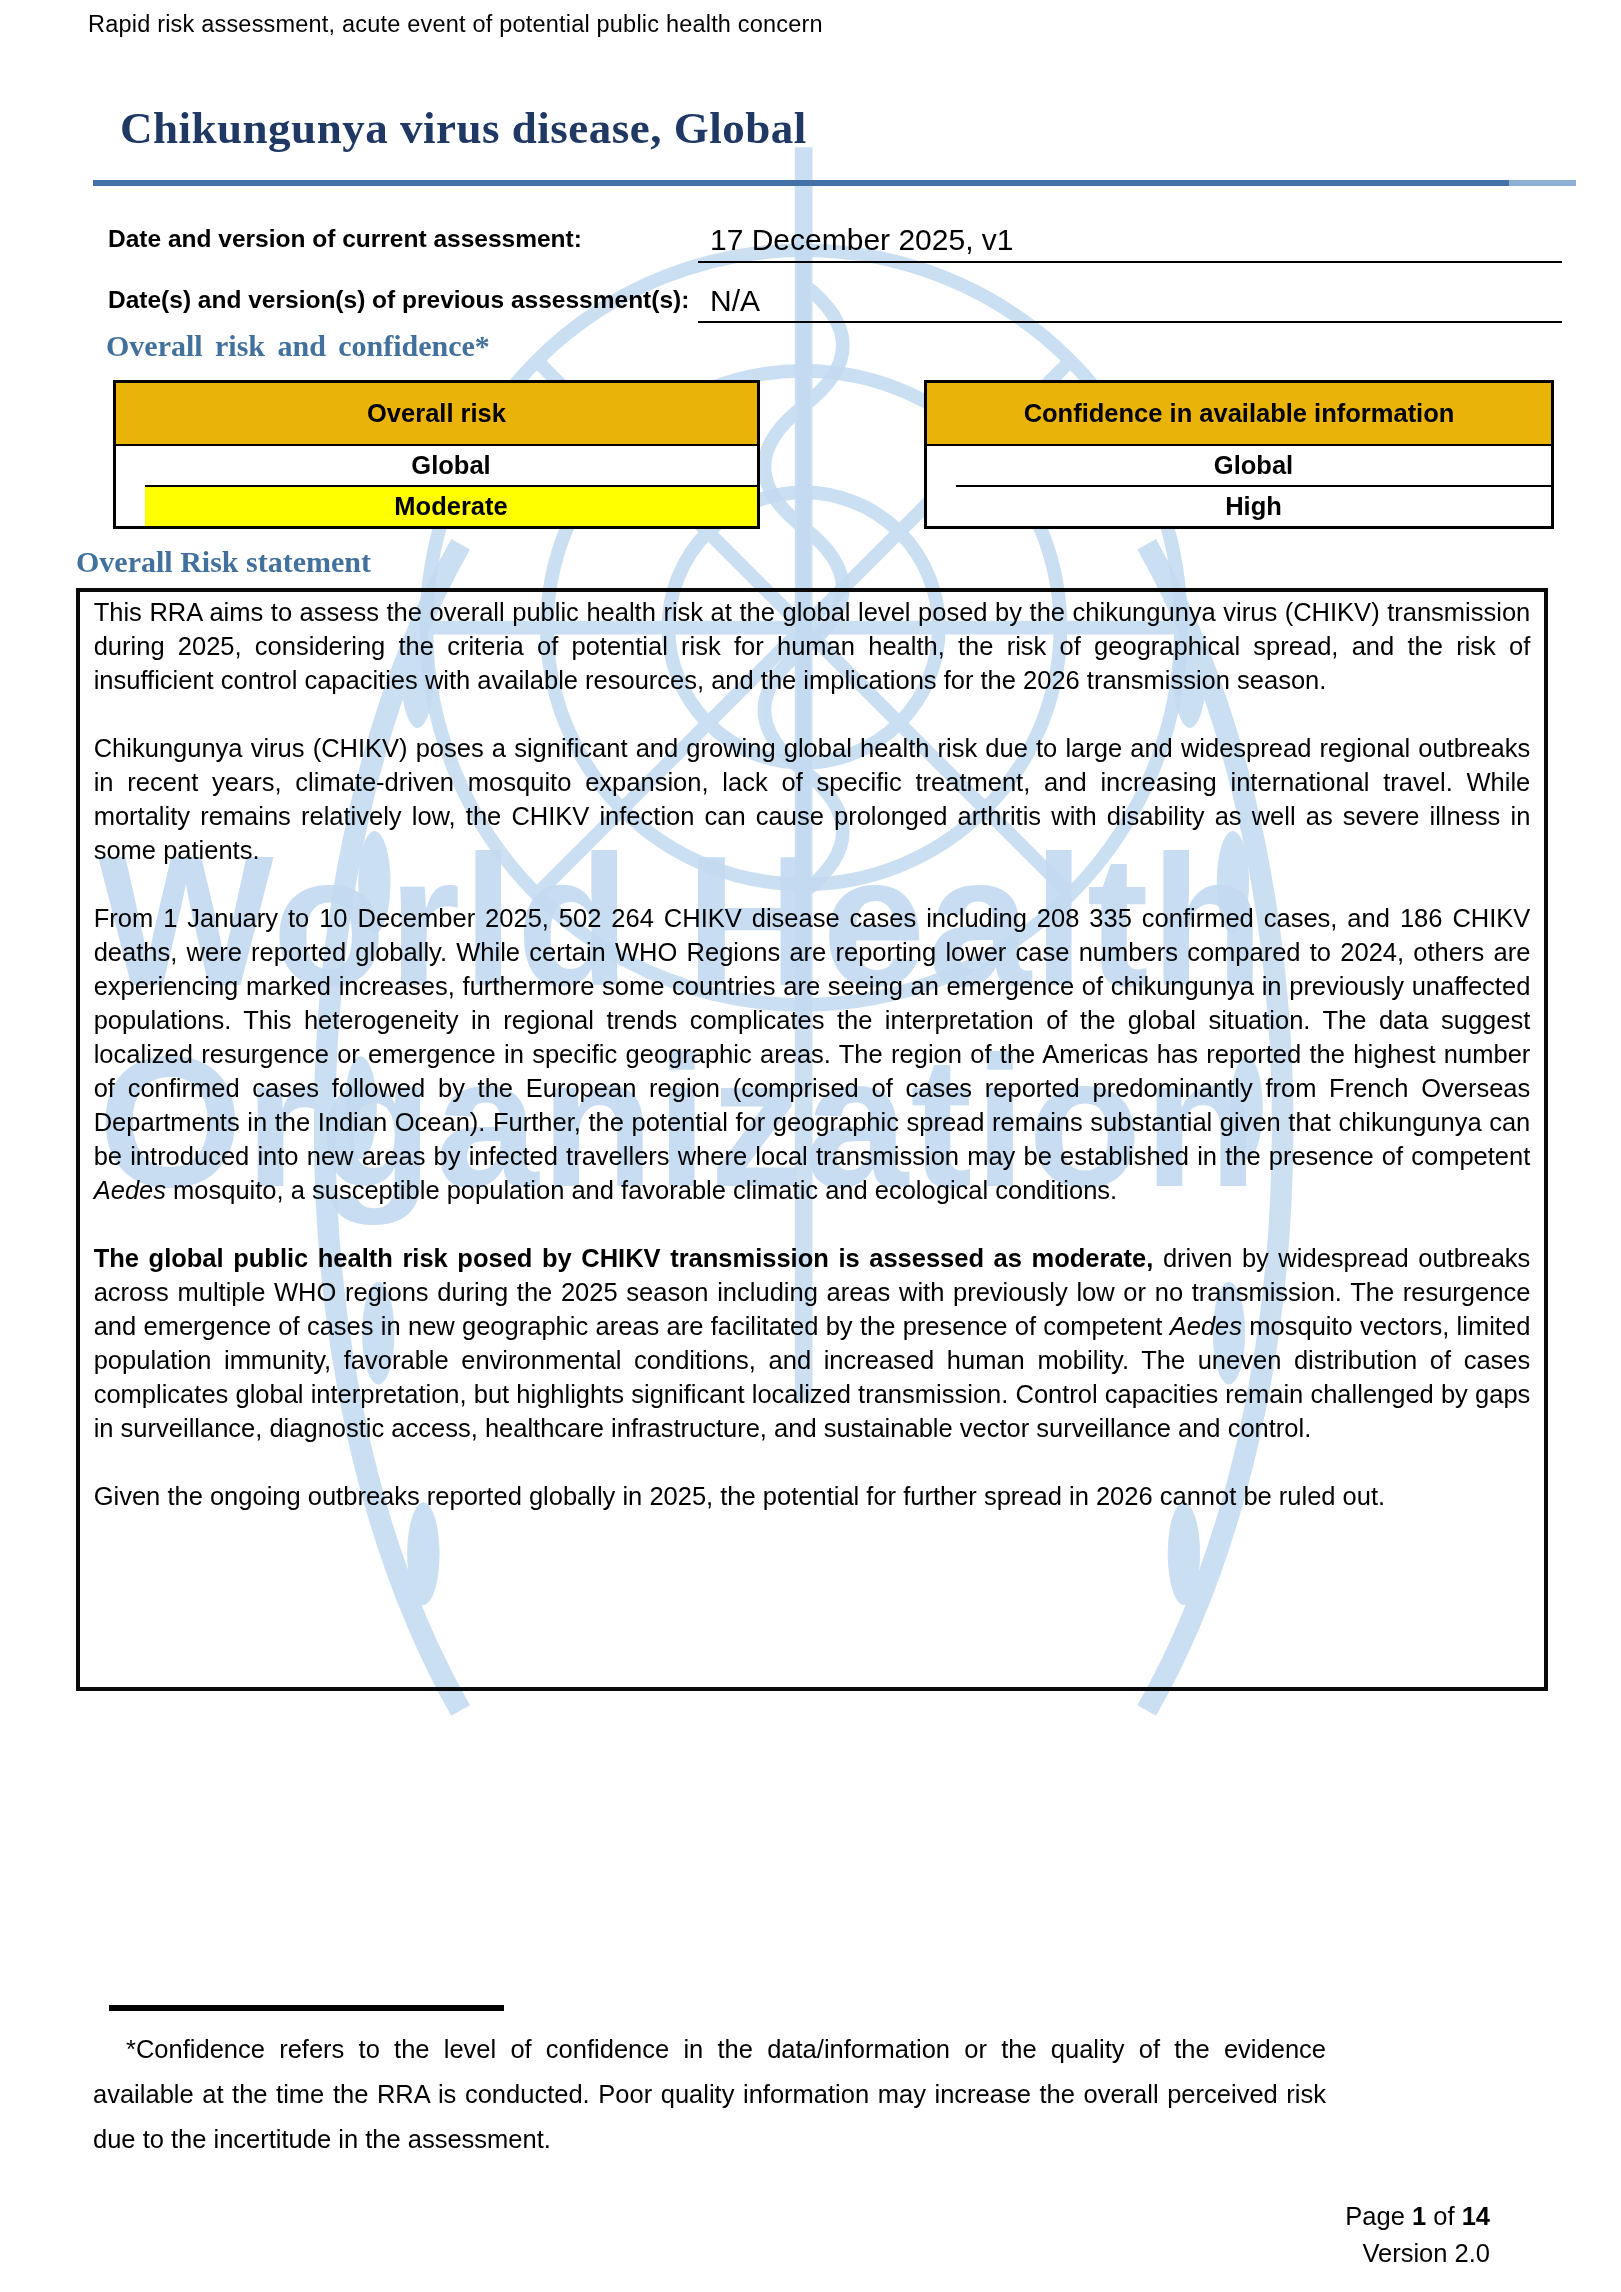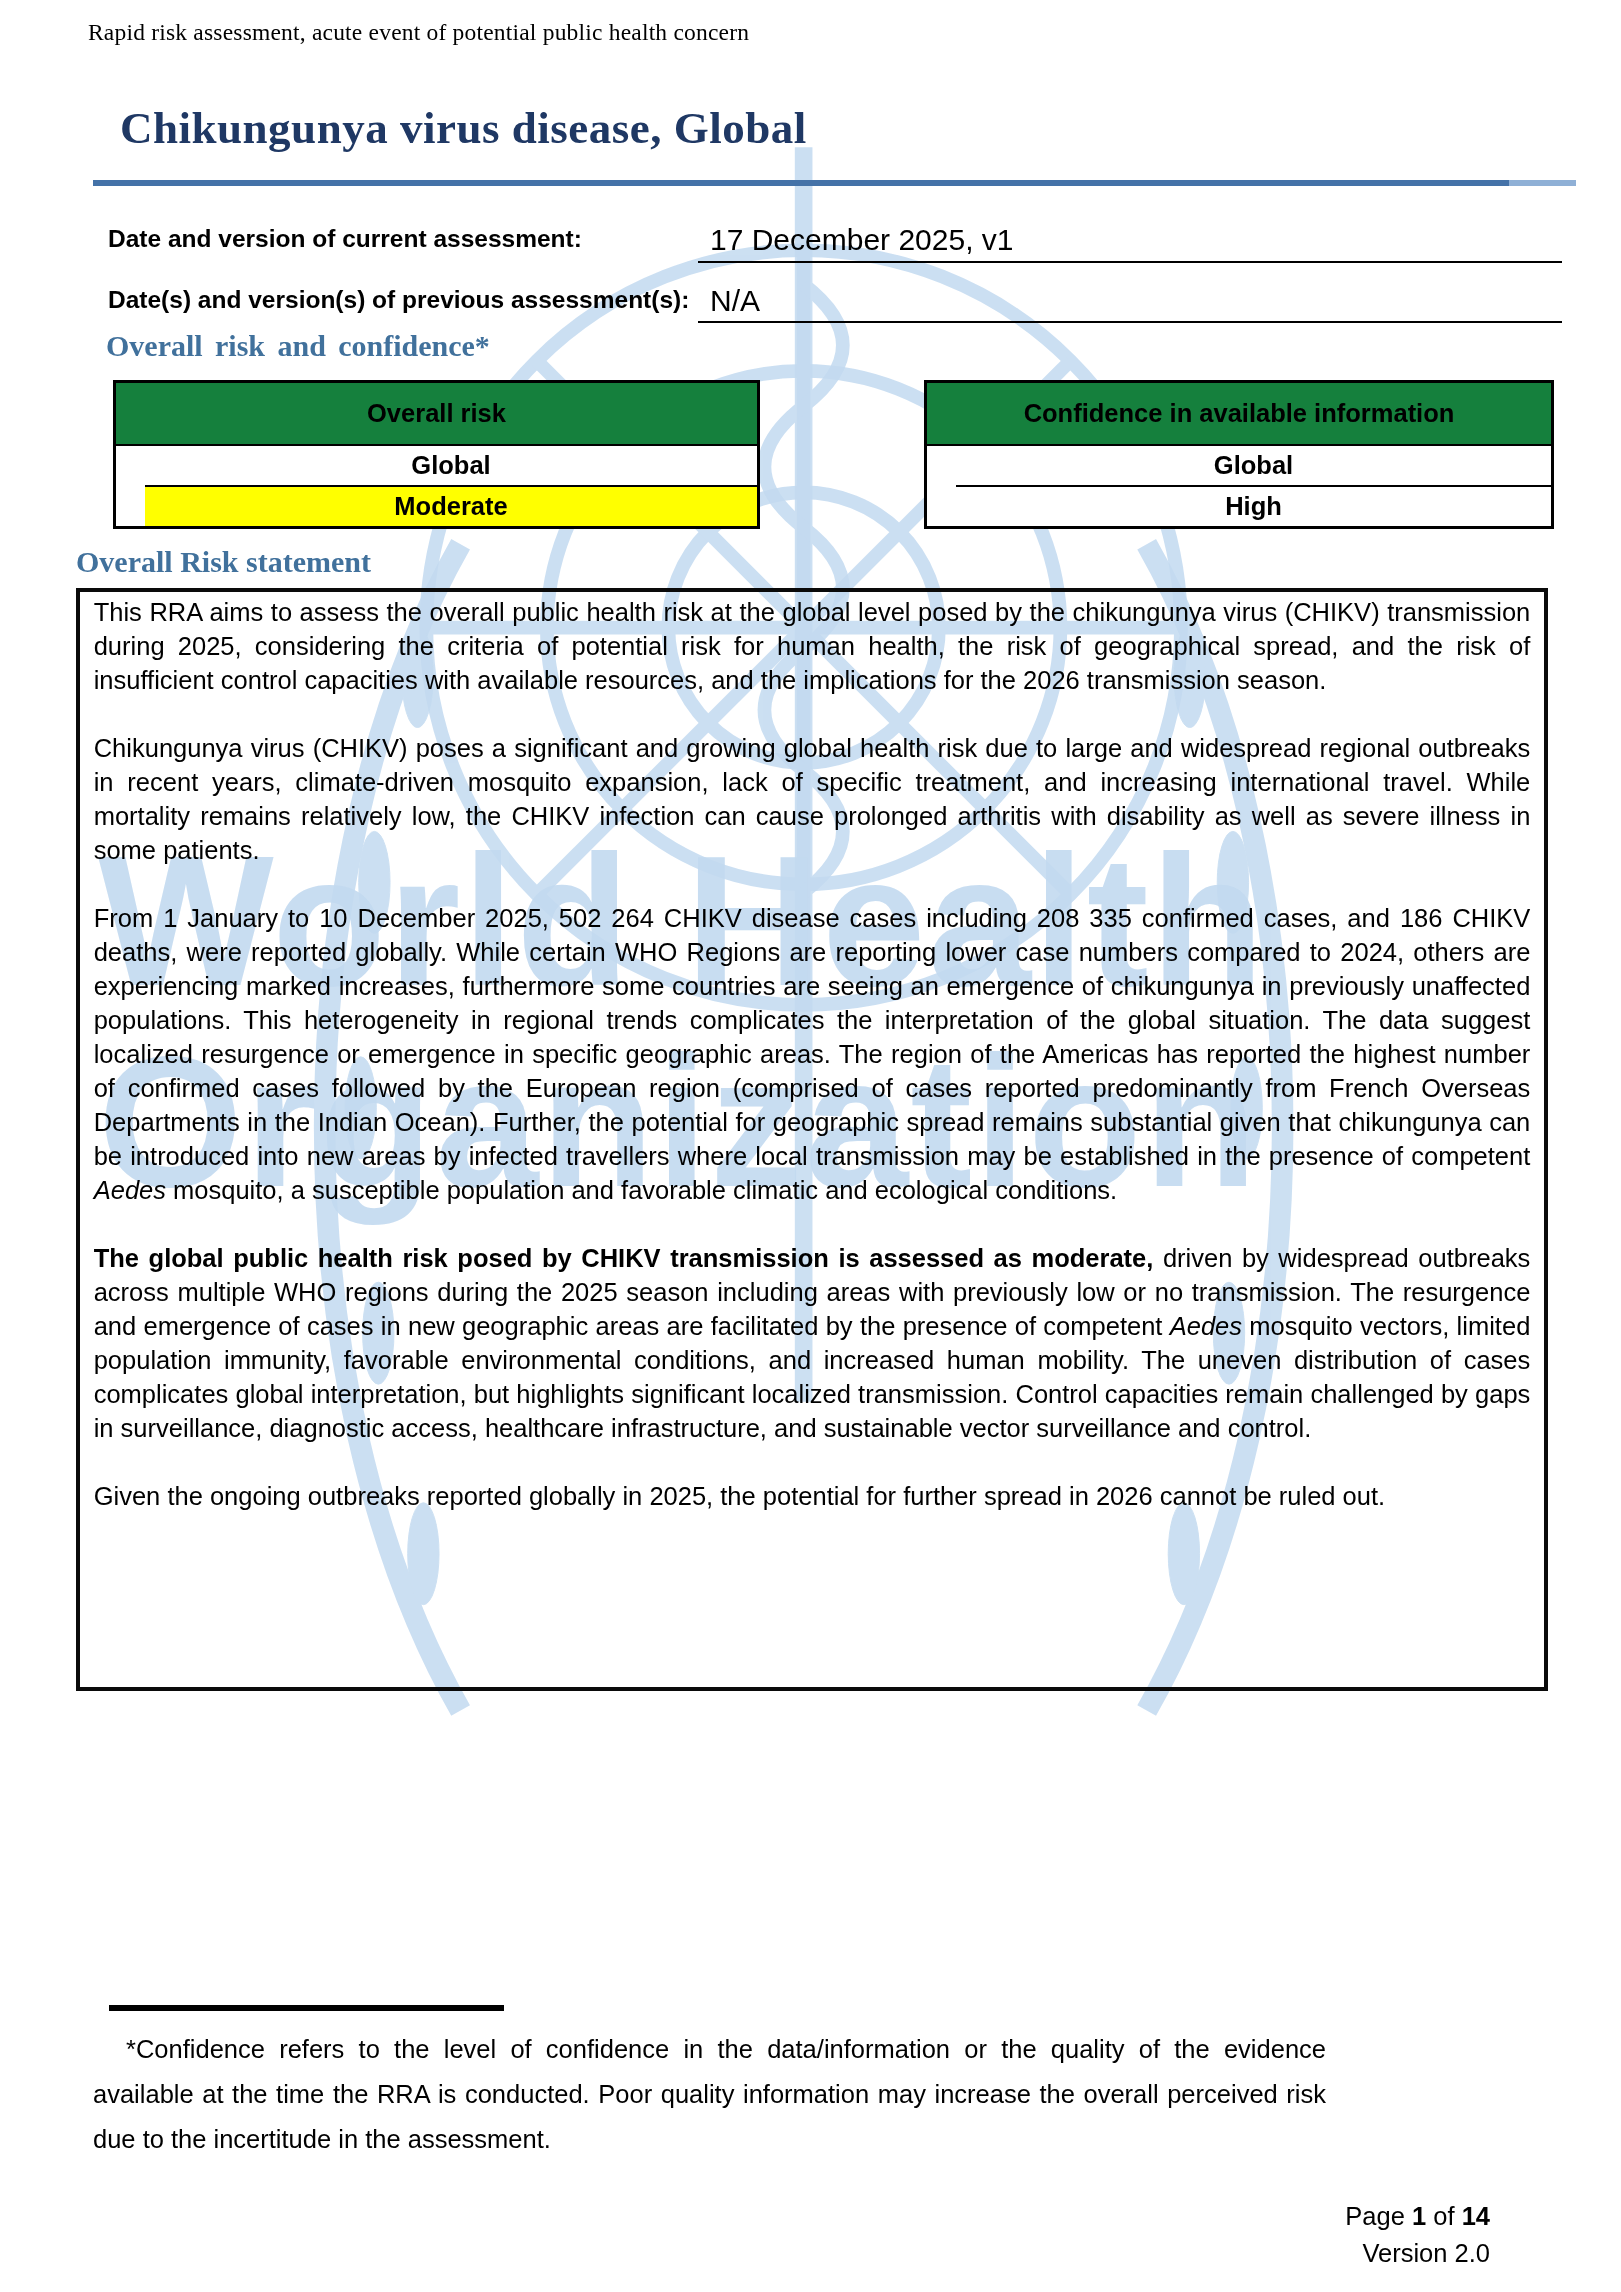--- a/index.html
+++ b/index.html
@@ -8,21 +8,21 @@
     width:1621px;height:2293px;
     background:#ffffff;
     font-family:"Liberation Sans",sans-serif;
     color:#000;
     overflow:hidden;
     margin:0 auto;
   }
   .abs{position:absolute;z-index:1;}
   .wm{position:absolute;left:0;top:0;z-index:0;pointer-events:none;}
 
-  .hdr{left:88px;top:19px;font-size:23.5px;letter-spacing:0.2px;font-family:Liberation Serif, serif;}
+  .hdr{left:88px;top:11px;font-size:23.5px;letter-spacing:0.2px;}
   .title{
     left:120px;top:102px;margin:0;
     font-family:"Liberation Serif",serif;font-weight:600;
     font-size:45px;color:#1F3864;letter-spacing:0.5px;
   }
   .rule{
     left:93px;top:180px;width:1483px;height:5.9px;
     background:linear-gradient(to right,#4472A8 0 95.5%,#8FB0D6 95.5% 100%);
   }
 
@@ -42,21 +42,21 @@
   .h1{left:106px;top:329px;word-spacing:4.9px;}
   .h2{left:76px;top:545px;}
 
   .tbl{
     border:3.9px solid #000;background:#fff;box-sizing:border-box;
     text-align:center;font-weight:bold;font-size:25.5px;
   }
   .tbl1{left:113px;top:380px;width:647px;}
   .tbl2{left:924px;top:380px;width:630px;}
   .tbl .th{
-    height:61px;background:#15803d;border-bottom:2.9px solid #000;
+    height:61px;background:#eab308;border-bottom:2.9px solid #000;
     display:flex;align-items:center;justify-content:center;
   }
   .tbl .tr{
     height:39px;border-bottom:2.9px solid #000;
     display:flex;align-items:center;justify-content:center;margin-left:29px;
   }
   .tbl .tr:last-child{border-bottom:none;}
   .cell-yellow{background:#FFFF00;}
 
   .box{

